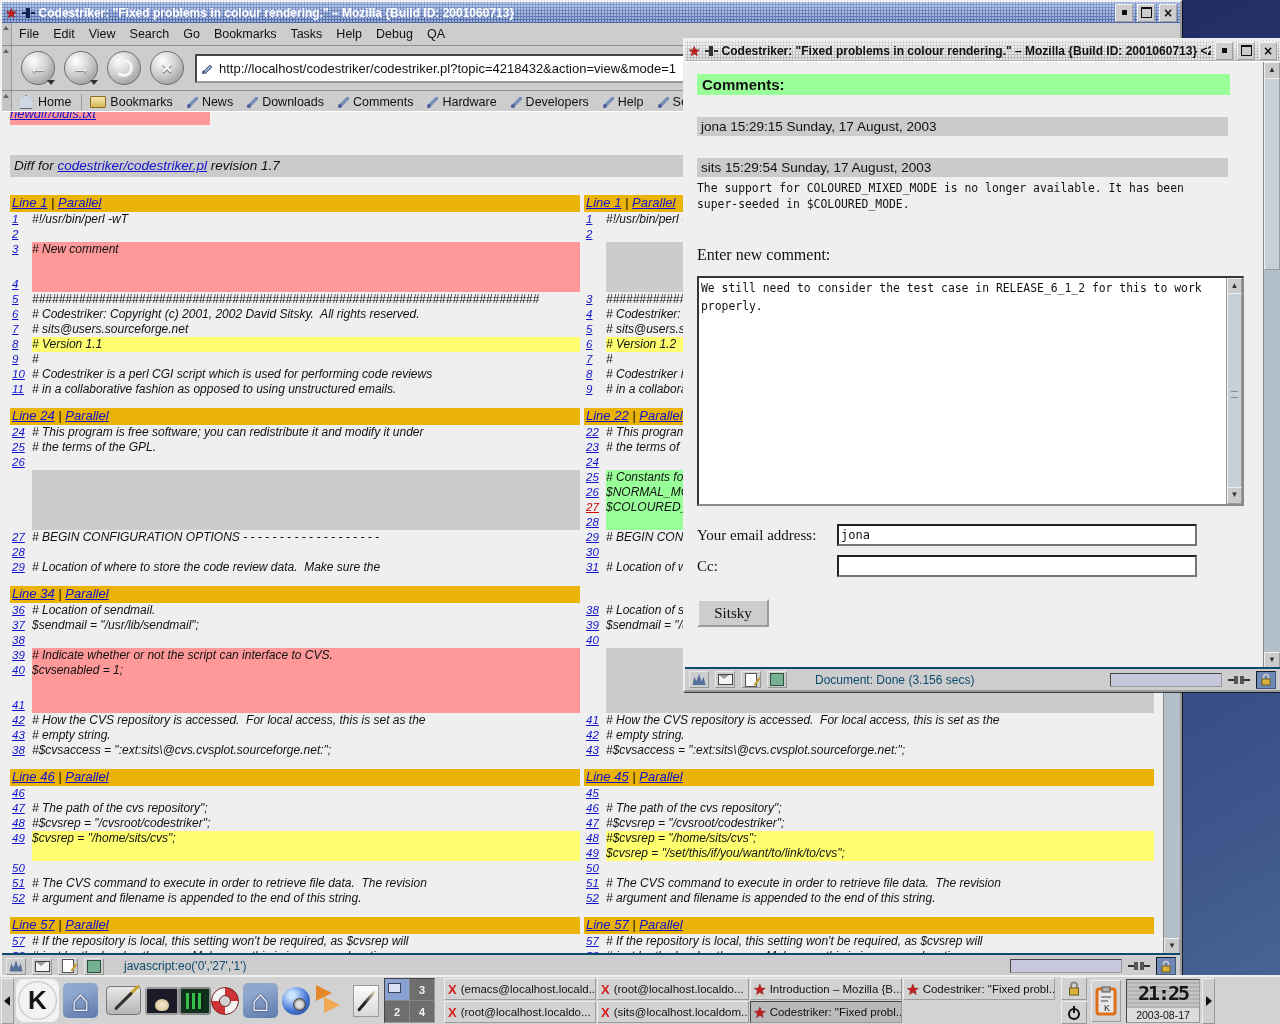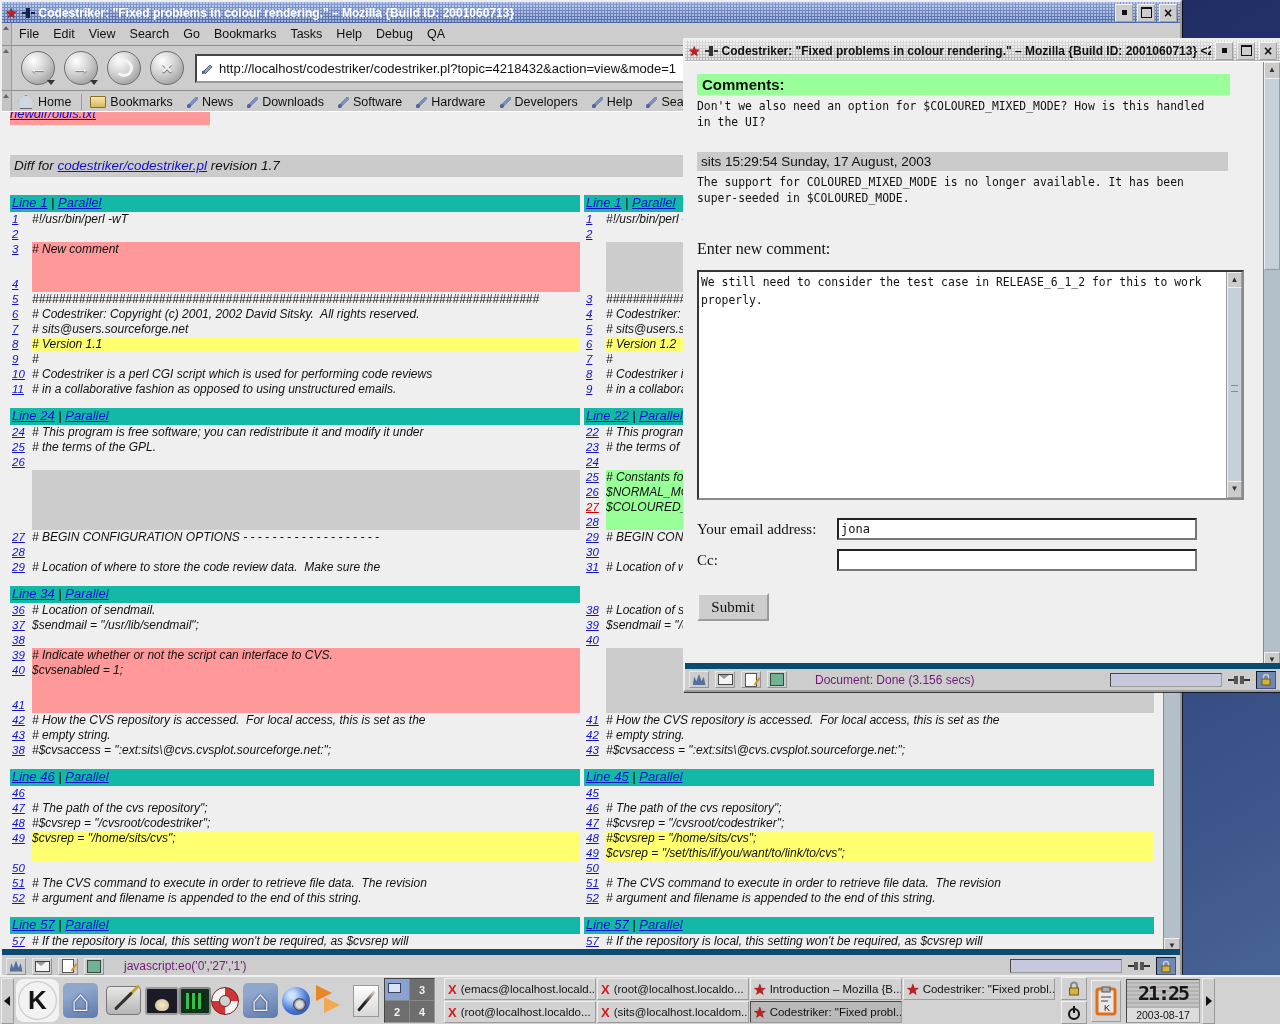--- a/index.html
+++ b/index.html
@@ -44,29 +44,29 @@
   .sbtn{height:15px;background:#cbcbcb;border:1px outset #efefef;color:#333;font-size:8px;line-height:13px;text-align:center;}
   .sbtn.up::before{content:"▲";} .sbtn.dn::before{content:"▼";}
   .sbtn.bot{position:absolute;bottom:0;left:0;right:0;}
   .sthumb{position:absolute;left:0;right:0;background:#c6d0d8;border:1px outset #e9eff3;}
   .filebar{width:200px;height:13px;margin-left:8px;background:#ff9999;overflow:hidden;}
   .filebar a{display:block;margin-top:-6px;font-size:13px;color:#1111cc;}
   .diff-title{height:22px;line-height:22px;background:#cbcbcb;margin:30px 24px 18px 8px;padding-left:4px;font-size:13.5px;color:#111;}
   a,.lnk{color:#1111cc;text-decoration:underline;cursor:pointer;}
   .dsec{margin:0 0 11px 8px;}
   .dhead{display:grid;grid-template-columns:570px 570px;gap:4px;}
-  .hc{background:#14b8a6;height:17px;line-height:16px;font-size:13px;padding-left:2px;color:#111;}
+  .hc{background:#eab308;height:17px;line-height:16px;font-size:13px;padding-left:2px;color:#111;}
   .drow{display:grid;grid-template-columns:22px 548px 4px 22px 548px;height:15px;line-height:15px;font-size:12px;color:#111;}
   .drow.sp{height:20px;}
   .gut{font-size:11.5px;color:#1111cc;text-decoration:underline;padding-left:2px;overflow:hidden;}
   .gut.red{color:#cc0000;}
   .code{white-space:pre;overflow:hidden;}
   .bg-p{background:#ff9999;} .bg-y{background:#ffff70;} .bg-g{background:#99ff99;} .bg-x{background:#cccccc;}
   
-  .statusbar{position:absolute;left:0;right:0;bottom:0;height:22px;background:#cdcdcd;border-top:6px solid #0c4a6e;display:flex;align-items:center;gap:6px;padding:0 4px;font-size:12px;color:#701a75;}
+  .statusbar{position:absolute;left:0;right:0;bottom:0;height:22px;background:#cdcdcd;border-top:2px solid #0c4a6e;display:flex;align-items:center;gap:6px;padding:0 4px;font-size:12px;color:#0c4a6e;}
   .cbi{display:inline-flex;align-items:center;justify-content:center;width:18px;height:15px;border:1px outset #e8e8e8;background:#cdcdcd;}
   .cb-nav{width:13px;height:11px;background:#54719e;clip-path:polygon(0 100%,14% 25%,30% 65%,50% 0,70% 65%,86% 25%,100% 100%);}
   .cb-mail{width:13px;height:9px;background:#f4f4f4;border:1px solid #444;position:relative;}
   .cb-mail::before{content:"";position:absolute;left:0;top:0;border-left:5.5px solid transparent;border-right:5.5px solid transparent;border-top:4px solid #999;}
   .cb-comp{width:10px;height:12px;background:#fff;border:1px solid #555;position:relative;}
   .cb-comp::after{content:"";position:absolute;right:-2px;bottom:0;width:2px;height:9px;background:#c99b2e;transform:rotate(35deg);}
   .cb-book{width:12px;height:11px;background:#74b092;border:1px solid #2e4e3e;}
   .pbar{width:110px;height:12px;background:#c7c7de;border:1px inset #9a9a9a;margin-left:auto;}
   .plug{display:inline-flex;align-items:center;}
   .locktile{width:18px;height:16px;background:#6e89b5;border:1px inset #44577a;display:flex;align-items:center;justify-content:center;}
@@ -195,21 +195,21 @@
         <span class="pt-item">
           <span class="pt-ic-bookmark"></span>
           <span>News</span>
         </span>
         <span class="pt-item">
           <span class="pt-ic-bookmark"></span>
           <span>Downloads</span>
         </span>
         <span class="pt-item">
           <span class="pt-ic-bookmark"></span>
-          <span>Software</span>
+          <span>Comments</span>
         </span>
         <span class="pt-item">
           <span class="pt-ic-bookmark"></span>
           <span>Hardware</span>
         </span>
         <span class="pt-item">
           <span class="pt-ic-bookmark"></span>
           <span>Developers</span>
         </span>
         <span class="pt-item">
@@ -613,22 +613,21 @@
     <span class="tb-btn">
         <span class="glyph-max"></span>
       </span>
     <span class="tb-btn glyph-close"></span>
   </div>
   <div class="cw-body">
     <div style="position:absolute;inset:0 16px 0 0;overflow:hidden;">
       <div class="cw-inner">
         <div class="c-head">Comments:</div>
         <div id="comments-list">
-            <div class="c-body">Don't we also need an option for $COLOURED_MIXED_MODE?  How is this handled
-in the UI?</div>
+            <div class="c-meta">jona 15:29:15 Sunday, 17 August, 2003</div>
             <div class="c-meta">sits 15:29:54 Sunday, 17 August, 2003</div>
             <div class="c-body">The support for COLOURED_MIXED_MODE is no longer available.  It has been
 super-seeded in $COLOURED_MODE.</div>
           </div>
         <div class="enter-label">Enter new comment:</div>
         <div class="ta">
           <div class="ta-text">We still need to consider the test case in RELEASE_6_1_2 for this to work
 properly.</div>
           <div class="ta-scroll">
             <div class="sbtn up"></div>
@@ -637,21 +636,21 @@
           </div>
         </div>
         <div class="frm" style="margin-top:18px;">
           <label>Your email address:</label>
           <input value="jona" style="">
         </div>
         <div class="frm">
           <label>Cc:</label>
           <input value="" style="">
         </div>
-        <button class="submit">Submit</button>
+        <button class="submit">Sitsky</button>
       </div>
     </div>
     <div class="vscroll">
       <div class="sbtn up"></div>
       <div class="sthumb" style="top:16px;height:190px;"></div>
       <div class="sbtn dn bot"></div>
     </div>
   </div>
   <div class="statusbar" style="height:21px;">
     <span class="cbi">

